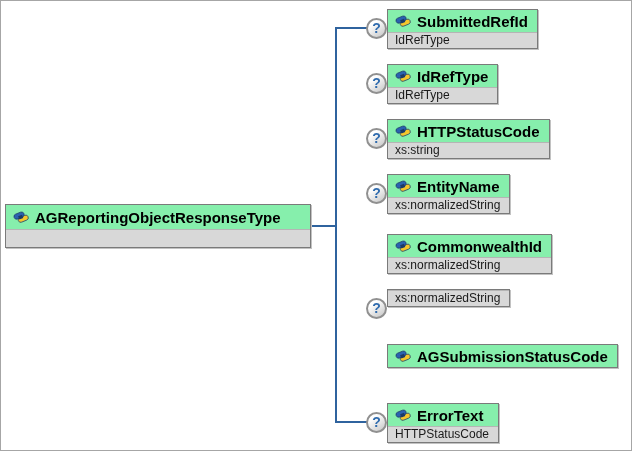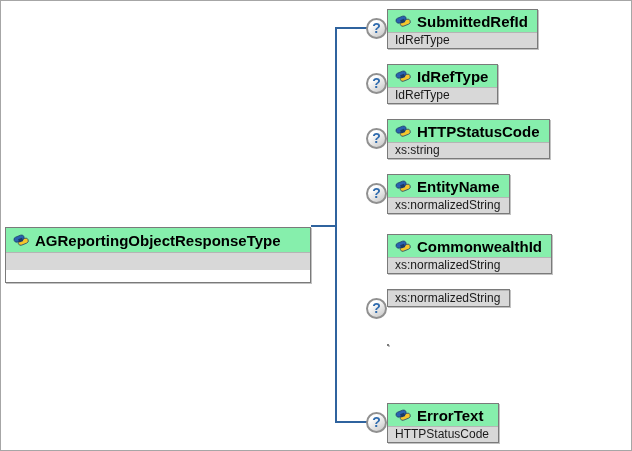--- a/index.html
+++ b/index.html
@@ -32,21 +32,21 @@
   }
   .node-title .el-icon{margin-right:6px;flex:0 0 auto;}
   .node-type{
     height:15px;line-height:15px;
     padding:0 9px 0 7px;
     background:#d8d8d8;
     border-top:1px solid #b5b5b5;
     font-size:12px;color:#1a1a1a;
   }
   
-  #root-node{position:absolute;left:4px;top:203px;width:306px;height:56px;box-sizing:border-box;margin-top:23px;}
+  #root-node{position:absolute;left:4px;top:203px;width:306px;height:44px;box-sizing:border-box;}
   #root-node .node-title{height:24px;}
   #root-node .node-type{height:17px;}
   
   .child{position:absolute;left:365px;height:41px;}
   .child .node-box{margin-left:21px;}
   
   .qmark{
     position:absolute;left:0;top:9px;
     width:21px;height:21px;box-sizing:border-box;
     border:2px solid #909090;border-radius:50%;
@@ -167,20 +167,26 @@
         <span>?</span>
       </div>
     <div class="node-box">
       <div class="node-type">xs:normalizedString</div>
     </div>
   </div>
 
   <div class="child" style="top:343px">
     
     <div class="node-box">
+      <div class="node-title">
+          <svg class="el-icon" width="16" height="13" viewBox="0 0 16 13">
+            <use href="#element-glyph"></use>
+          </svg>
+          <span>AGSubmissionStatusCode</span>
+        </div>
     </div>
   </div>
 
   <div class="child" style="top:402px">
     <div class="qmark">
         <span>?</span>
       </div>
     <div class="node-box">
       <div class="node-title">
           <svg class="el-icon" width="16" height="13" viewBox="0 0 16 13">

